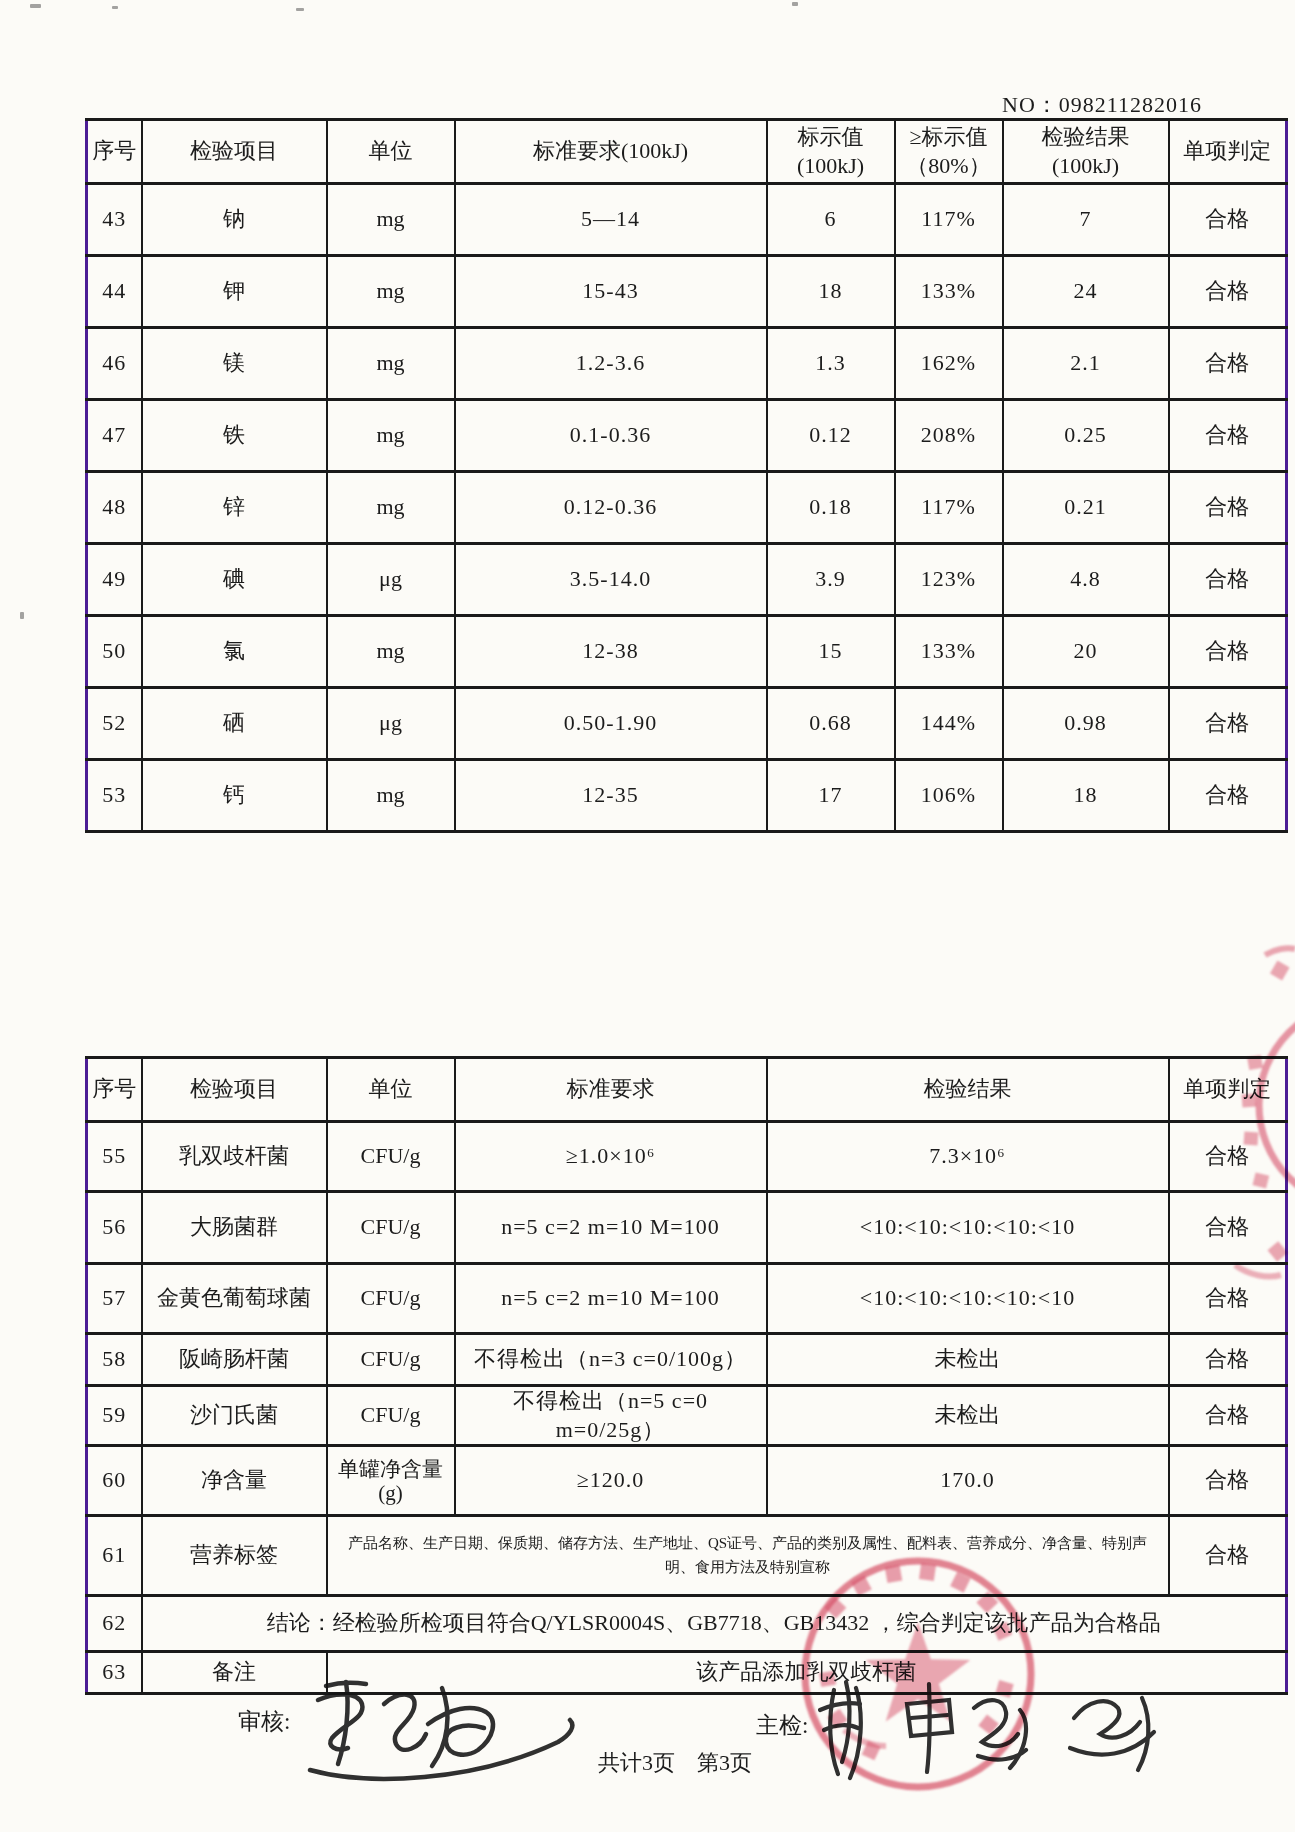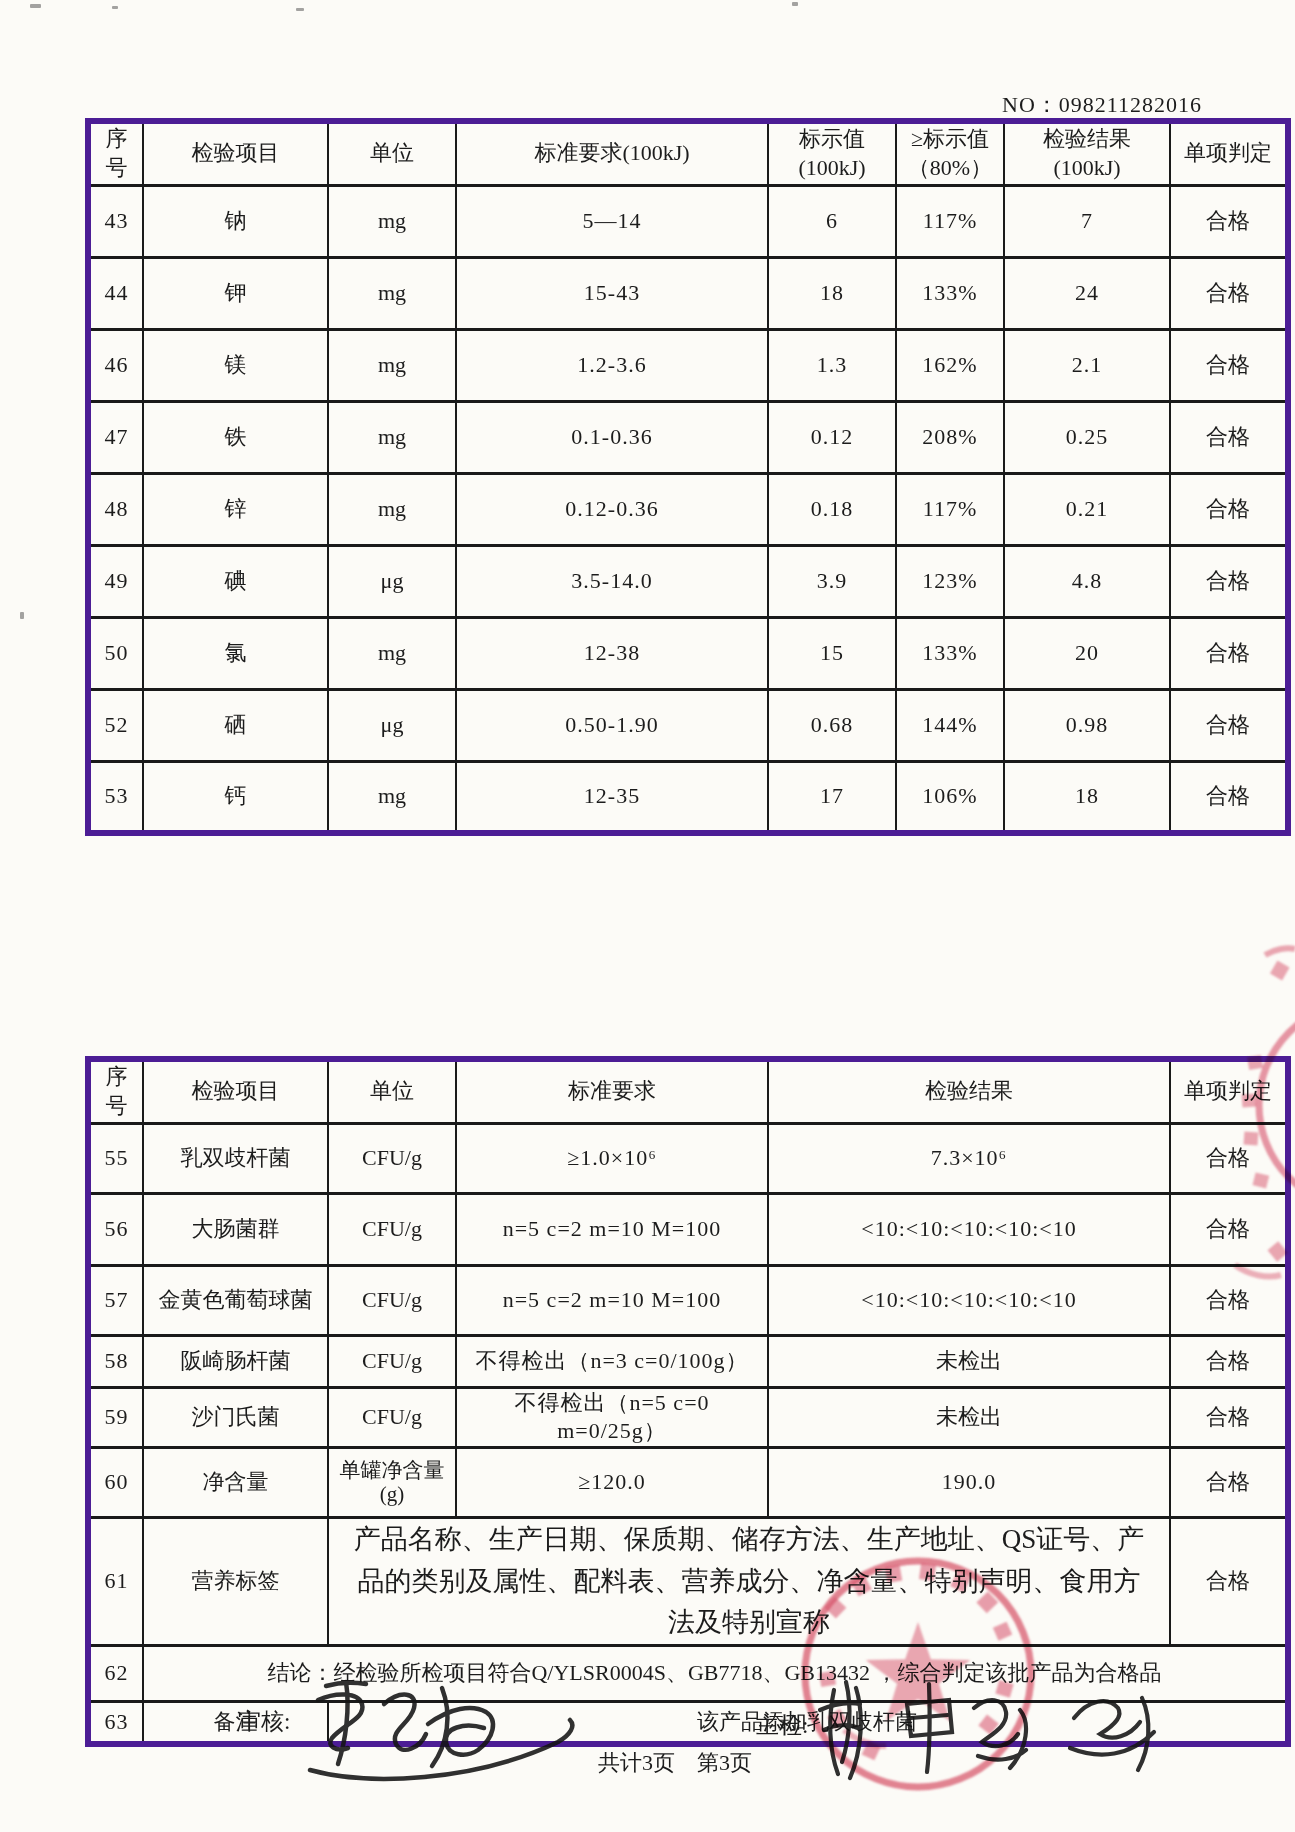--- a/index.html
+++ b/index.html
@@ -2,31 +2,31 @@
 <html><head>
 <meta charset="utf-8">
 <style>
   html,body{margin:0;padding:0;background:#e9e9e7;}
   .page{
     position:relative;width:1295px;height:1832px;margin:0 auto;
     background:#fcfbf7;overflow:hidden;
     font-family:"Liberation Serif","DejaVu Serif",serif;color:#1c1c1c;
   }
   .no-label{position:absolute;left:1002px;top:90px;font-size:22px;letter-spacing:1px;white-space:nowrap;}
-  table{position:absolute;left:85px;border-collapse:collapse;table-layout:fixed;border:6px solid #4c1d95;}
+  table{position:absolute;left:85px;border-collapse:collapse;table-layout:fixed;border:3px solid #4c1d95;}
   .t1{top:118px;width:1200px;}
   .t2{top:1056px;width:1200px;}
   th,td{
     border:2px solid #1a1a1a;border-top-width:3px;border-bottom-width:3px;
     text-align:center;vertical-align:middle;font-size:22px;font-weight:normal;
     padding:0 4px;line-height:1.3;overflow:hidden;
   }
   th{white-space:pre-line;}
   .num{letter-spacing:1px;}
-  .desc-cell{font-size:27px;line-height:1.55;padding:0 20px;}
+  .desc-cell{font-size:15px;line-height:1.55;padding:0 20px;}
   .wrap2{line-height:1.15;font-size:21px;}
   .speck{position:absolute;background:#4a4a4a;opacity:.5;border-radius:1px;}
   .sig-label{position:absolute;font-size:23px;white-space:nowrap;}
   .page-info{position:absolute;left:598px;top:1748px;font-size:22px;white-space:pre;text-align:center;}
   .sig-svg,.stamp-svg{position:absolute;pointer-events:none;}
   .stamp-svg{mix-blend-mode:multiply;}
 </style>
 </head>
 <body>
 
@@ -218,21 +218,21 @@
           <td>CFU/g</td>
           <td class="num">不得检出（n=5 c=0  m=0/25g）</td>
           <td>未检出</td>
           <td>合格</td>
         </tr>
       <tr style="height:70px">
           <td class="num">60</td>
           <td>净含量</td>
           <td class="wrap2">单罐净含量(g)</td>
           <td class="num">≥120.0</td>
-          <td class="num">190.0</td>
+          <td class="num">170.0</td>
           <td>合格</td>
         </tr>
       <tr style="height:80px">
           <td class="num">61</td>
           <td>营养标签</td>
           <td class="desc-cell" colspan="3">产品名称、生产日期、保质期、储存方法、生产地址、QS证号、产品的类别及属性、配料表、营养成分、净含量、特别声明、食用方法及特别宣称</td>
           <td>合格</td>
         </tr>
       <tr style="height:56px">
           <td class="num">62</td>

